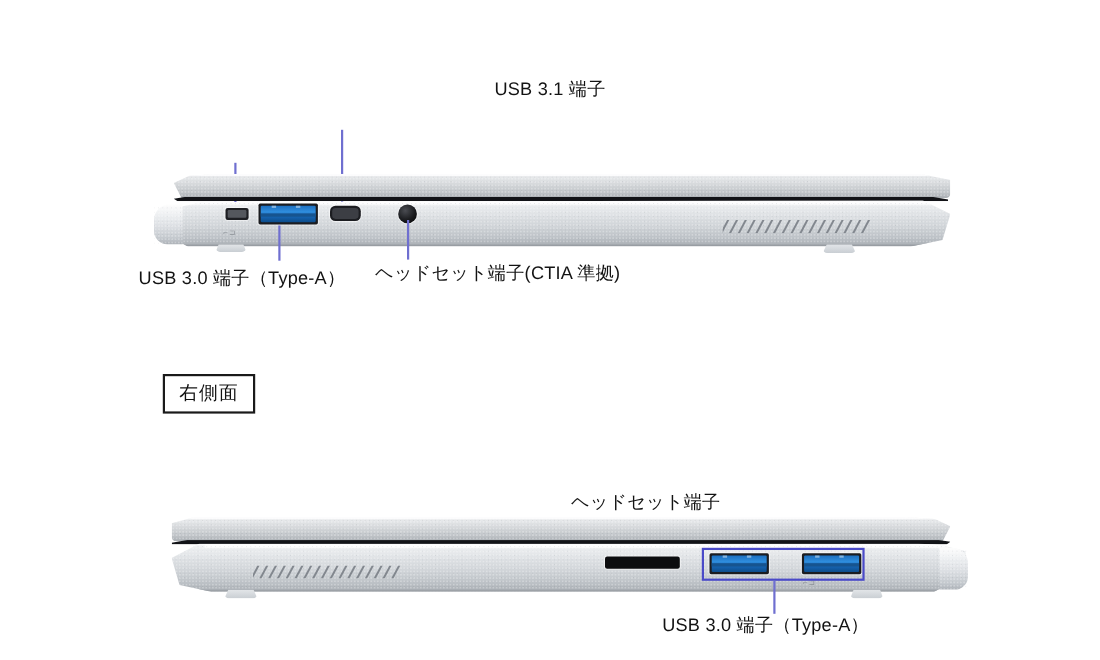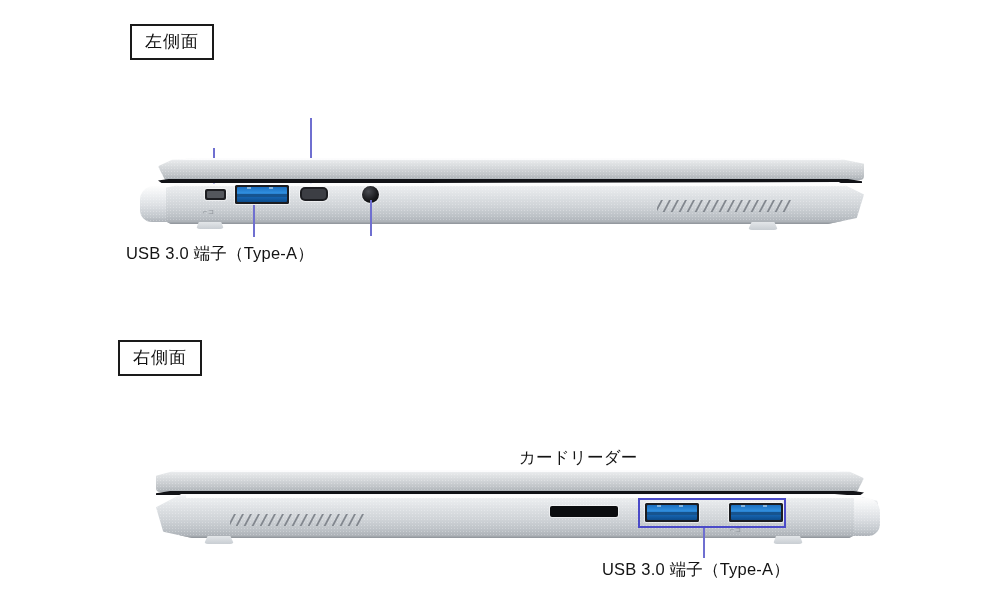--- a/index.html
+++ b/index.html
@@ -239,22 +239,22 @@
     letter-spacing: 1px;
     white-space: nowrap;
     user-select: none;
   }
 </style>
 </head>
 <body>
 
 <div class="stage">
 
-  <div class="section-tag" style="left:130px; top:24px;">左側面</div>
-
+
+  <div class="callout center" style="left:235px; top:70px; width:530px;">USB 3.1 端子</div>
 
   <div class="leader" style="left:310px; top:118px; height:66px;"></div>
 
   <div class="leader" style="left:213px; top:148px; height:40px;"></div>
 
   <div class="laptop" style="left:140px; top:158px; width:740px; height:72px;">
 
     <div class="lid" style="left:18px; top:0px; width:706px; height:22px;
                 border-radius:10px 3px 4px 2px;
                 clip-path: polygon(0% 38%, 2% 8%, 6% 0%, 96% 0%, 100% 26%, 100% 100%, 1% 100%);">
@@ -320,24 +320,25 @@
 
     <div class="port-jack" style="left:222px; top:28px; width:17px; height:17px;"></div>
 
     <div class="marking" style="left:63px; top:50px;">⌐⊐</div>
   </div>
 
   <div class="leader" style="left:253px; top:205px; height:32px;"></div>
   <div class="leader" style="left:370px; top:200px; height:36px;"></div>
 
   <div class="callout" style="left:126px; top:242px;">USB 3.0 端子（Type-A）</div>
-
-  <div class="section-tag" style="left:118px; top:340px;">右側面</div>
-
-  <div class="callout" style="left:519px; top:446px;">カードリーダー</div>
+  <div class="callout" style="left:341px; top:238px;">ヘッドセット端子(CTIA 準拠)</div>
+
+  <div class="section-tag" style="left:148px; top:340px;">右側面</div>
+
+  <div class="callout" style="left:519px; top:446px;">ヘッドセット端子</div>
   <div class="leader" style="left:584px; top:470px; height:42px;"></div>
 
   <div class="laptop" style="left:140px; top:470px; width:740px; height:74px;">
 
     <div class="lid" style="left:16px; top:0px; width:708px; height:22px;
                 border-radius:6px 10px 2px 4px;
                 clip-path: polygon(3% 0%, 94% 0%, 98% 8%, 100% 38%, 99% 100%, 0% 100%, 0% 26%);">
       <div class="lid-top-hl" style="width:100%;"></div>
       <div class="texture"></div>
     </div>

